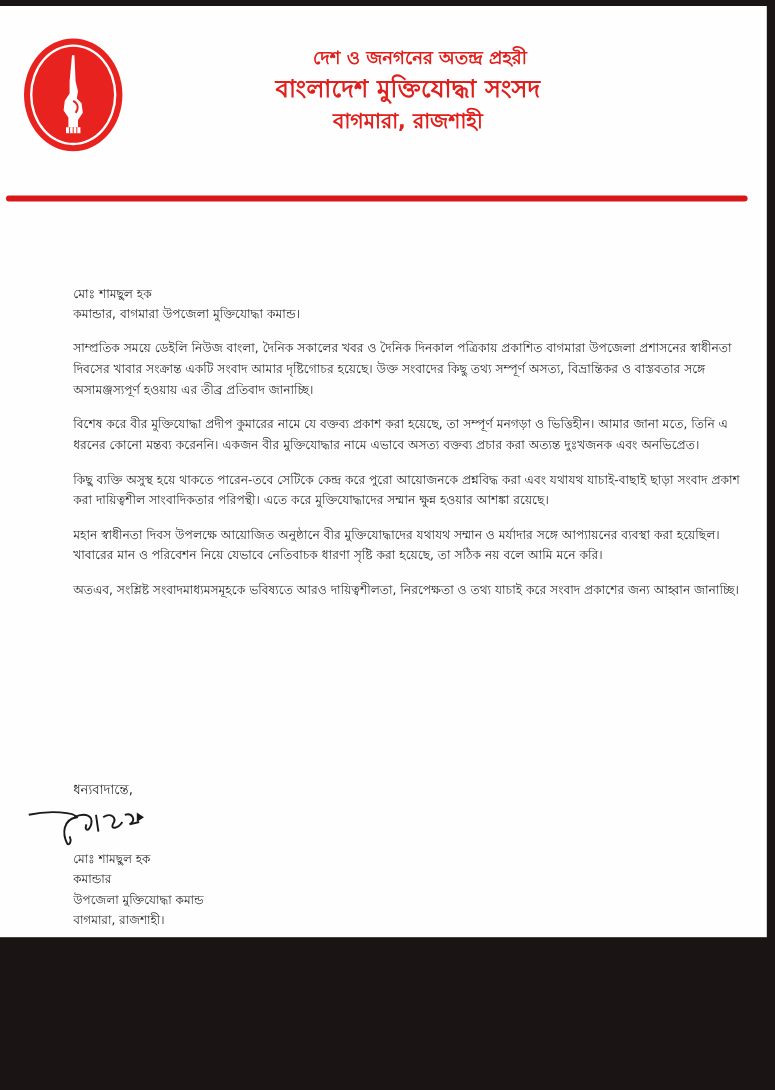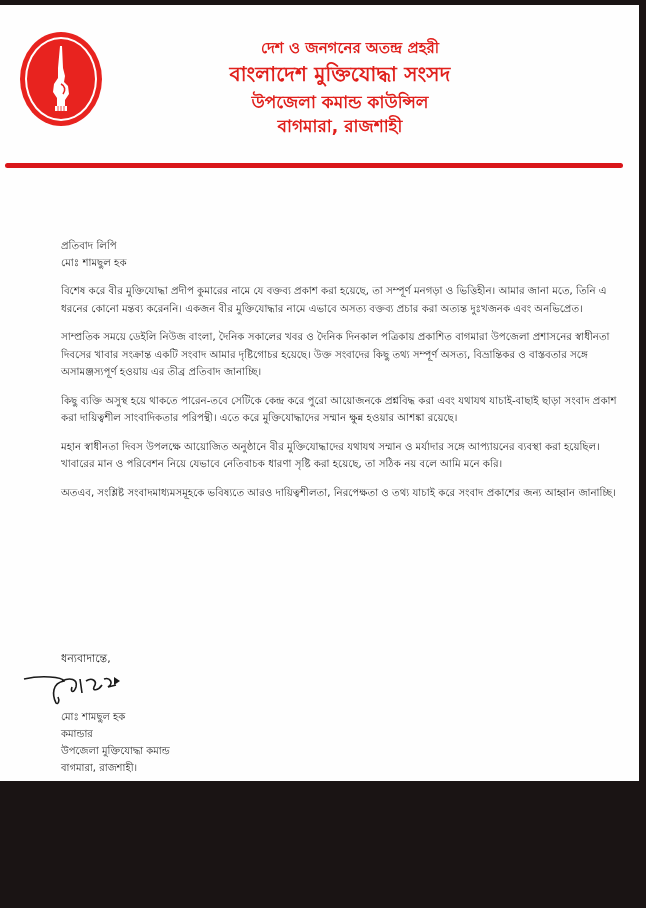--- a/index.html
+++ b/index.html
@@ -36,33 +36,32 @@
       <rect x="35" y="74" width="12" height="5" fill="#fff"></rect>
       <line x1="38" y1="74" x2="38" y2="79" stroke="#e8231f" stroke-width="0.8"></line>
       <line x1="41" y1="74" x2="41" y2="79" stroke="#e8231f" stroke-width="0.8"></line>
       <line x1="44" y1="74" x2="44" y2="79" stroke="#e8231f" stroke-width="0.8"></line>
     </svg>
   </div>
 
   <div class="header">
     <div class="h-motto">দেশ ও জনগনের অতন্দ্র প্রহরী</div>
     <div class="h-org">বাংলাদেশ মুক্তিযোদ্ধা সংসদ</div>
-    <div class="h-council">উপজেলা কমান্ড কাউন্সিল</div>
     <div class="h-place">বাগমারা, রাজশাহী</div>
   </div>
 
   <div class="rule"></div>
 
   <div class="body">
     <div class="addr">
-      <p>প্রতিবাদ লিপি</p>
       <p>মোঃ শামছুল হক</p>
+      <p>কমান্ডার, বাগমারা উপজেলা মুক্তিযোদ্ধা কমান্ড।</p>
     </div>
+    <p class="para">সাম্প্রতিক সময়ে ডেইলি নিউজ বাংলা, দৈনিক সকালের খবর ও দৈনিক দিনকাল পত্রিকায় প্রকাশিত বাগমারা উপজেলা প্রশাসনের স্বাধীনতা দিবসের খাবার সংক্রান্ত একটি সংবাদ আমার দৃষ্টিগোচর হয়েছে। উক্ত সংবাদের কিছু তথ্য সম্পূর্ণ অসত্য, বিভ্রান্তিকর ও বাস্তবতার সঙ্গে অসামঞ্জস্যপূর্ণ হওয়ায় এর তীব্র প্রতিবাদ জানাচ্ছি।</p>
     <p class="para">বিশেষ করে বীর মুক্তিযোদ্ধা প্রদীপ কুমারের নামে যে বক্তব্য প্রকাশ করা হয়েছে, তা সম্পূর্ণ মনগড়া ও ভিত্তিহীন। আমার জানা মতে, তিনি এ ধরনের কোনো মন্তব্য করেননি। একজন বীর মুক্তিযোদ্ধার নামে এভাবে অসত্য বক্তব্য প্রচার করা অত্যন্ত দুঃখজনক এবং অনভিপ্রেত।</p>
-    <p class="para">সাম্প্রতিক সময়ে ডেইলি নিউজ বাংলা, দৈনিক সকালের খবর ও দৈনিক দিনকাল পত্রিকায় প্রকাশিত বাগমারা উপজেলা প্রশাসনের স্বাধীনতা দিবসের খাবার সংক্রান্ত একটি সংবাদ আমার দৃষ্টিগোচর হয়েছে। উক্ত সংবাদের কিছু তথ্য সম্পূর্ণ অসত্য, বিভ্রান্তিকর ও বাস্তবতার সঙ্গে অসামঞ্জস্যপূর্ণ হওয়ায় এর তীব্র প্রতিবাদ জানাচ্ছি।</p>
     <p class="para">কিছু ব্যক্তি অসুস্থ হয়ে থাকতে পারেন-তবে সেটিকে কেন্দ্র করে পুরো আয়োজনকে প্রশ্নবিদ্ধ করা এবং যথাযথ যাচাই-বাছাই ছাড়া সংবাদ প্রকাশ করা দায়িত্বশীল সাংবাদিকতার পরিপন্থী। এতে করে মুক্তিযোদ্ধাদের সম্মান ক্ষুন্ন হওয়ার আশঙ্কা রয়েছে।</p>
     <p class="para">মহান স্বাধীনতা দিবস উপলক্ষে আয়োজিত অনুষ্ঠানে বীর মুক্তিযোদ্ধাদের যথাযথ সম্মান ও মর্যাদার সঙ্গে আপ্যায়নের ব্যবস্থা করা হয়েছিল। খাবারের মান ও পরিবেশন নিয়ে যেভাবে নেতিবাচক ধারণা সৃষ্টি করা হয়েছে, তা সঠিক নয় বলে আমি মনে করি।</p>
     <p class="para">অতএব, সংশ্লিষ্ট সংবাদমাধ্যমসমূহকে ভবিষ্যতে আরও দায়িত্বশীলতা, নিরপেক্ষতা ও তথ্য যাচাই করে সংবাদ প্রকাশের জন্য আহ্বান জানাচ্ছি।</p>
   </div>
 
   <div class="closing">ধন্যবাদান্তে,</div>
 
   <svg class="signature" viewBox="0 0 110 40">
     <path d="M2 12 C20 8 40 10 42 14 C30 16 30 28 34 36 C36 38 38 34 36 30" stroke="#1a1a1a" stroke-width="1.6" fill="none"></path>
     <path d="M40 14 C48 10 56 12 54 20 C52 26 48 26 50 20 M58 12 L60 26 M64 14 C70 10 76 14 72 20 C70 24 76 24 80 18 M82 12 C88 10 92 16 86 20 L94 18" stroke="#1a1a1a" stroke-width="1.6" fill="none"></path>

